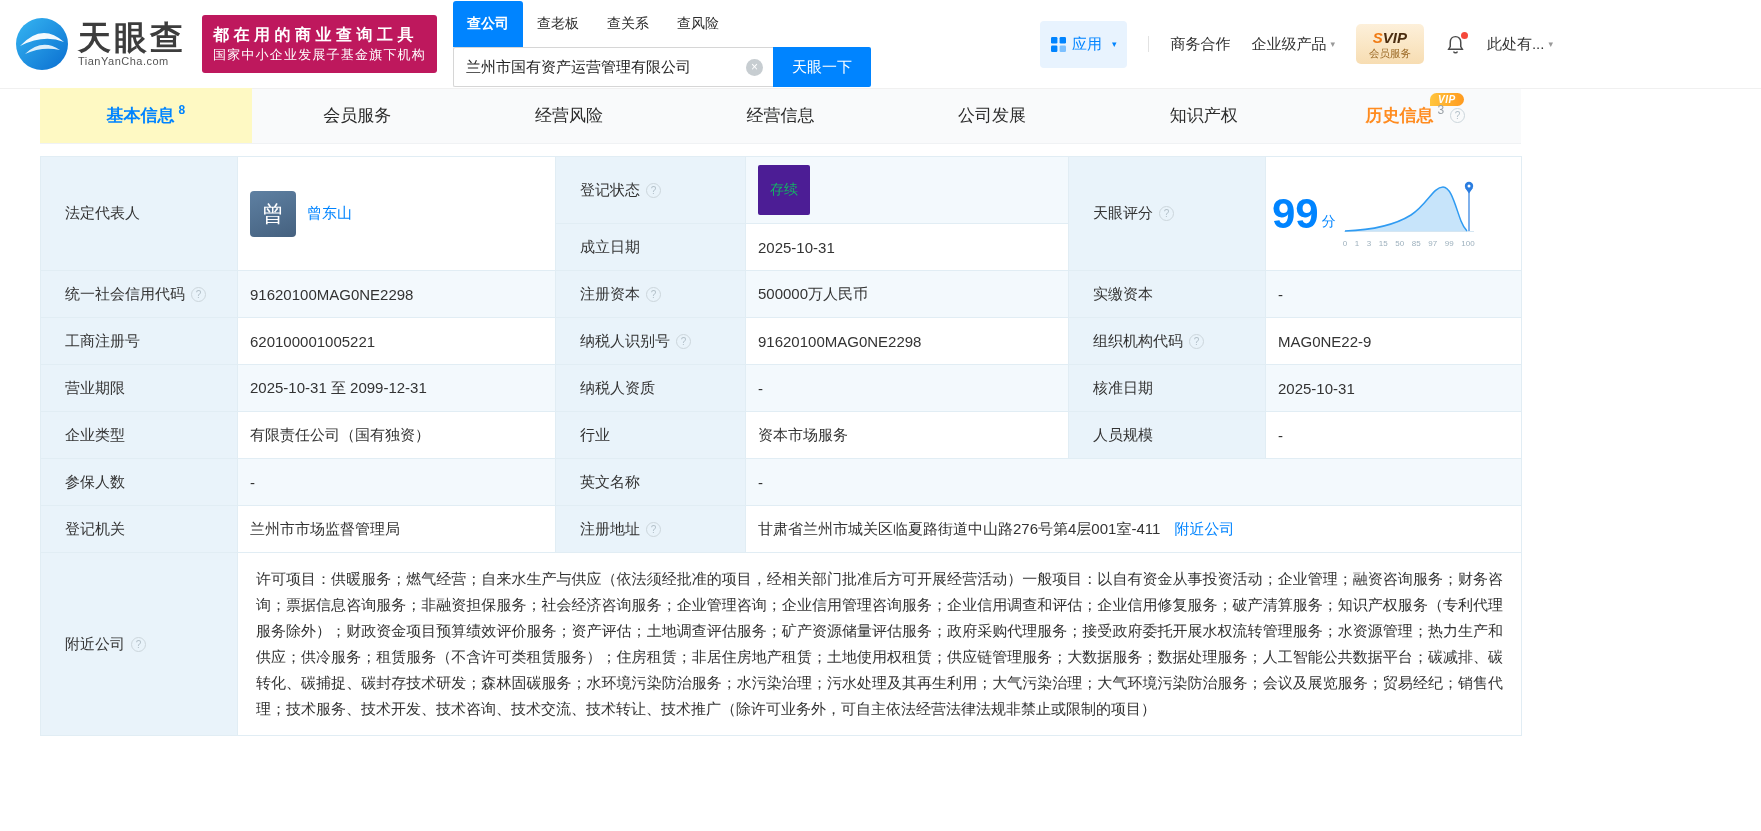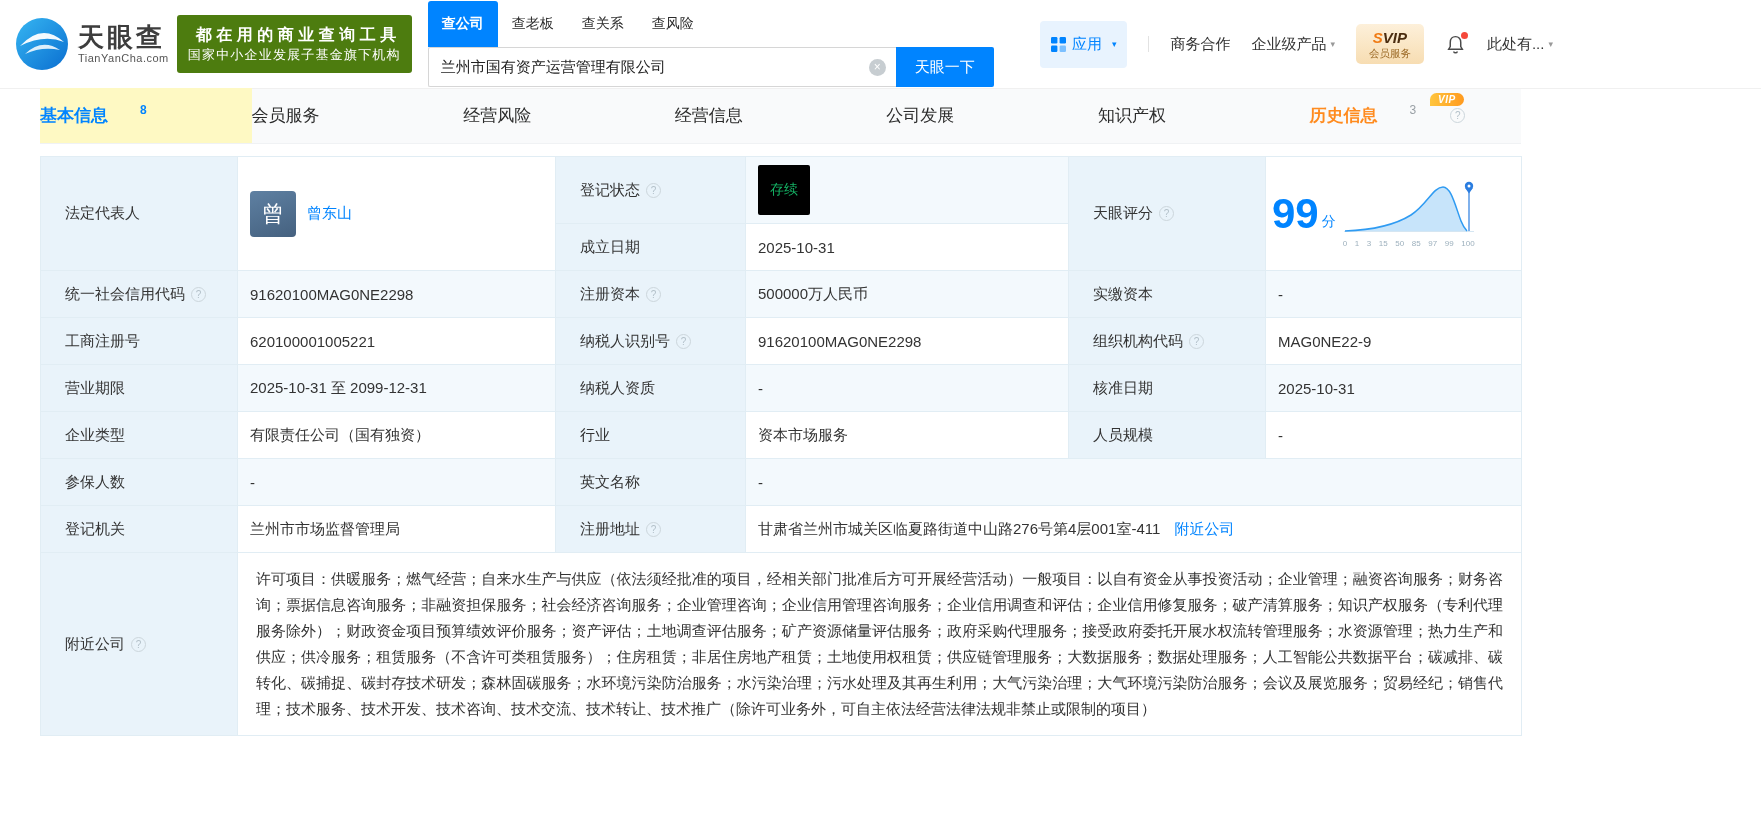--- a/index.html
+++ b/index.html
@@ -8,33 +8,33 @@
     width:1761px; height:831px; overflow:hidden;
     font-family:"Liberation Sans","DejaVu Sans",sans-serif;
     color:#333; font-size:15px;
   }
   a { text-decoration:none; cursor:pointer; }
 
   
   .topbar { height:88px; display:flex; align-items:center; padding-left:14px; padding-right:208px;
             box-shadow:0 1px 0 #f0f0f0; position:relative; background:#fff; }
   .logo { display:flex; align-items:center; gap:8px; cursor:pointer; }
-  .logo-text .brand { font-size:26px; font-weight:bold; color:#3d3d3d; letter-spacing:3px; line-height:1.05; }
+  .logo-text .brand { font-size:33px; font-weight:bold; color:#3d3d3d; letter-spacing:3px; line-height:1.05; }
   .logo-text .domain { font-size:11px; color:#555; letter-spacing:0.5px; }
 
-  .promo { margin-left:8px; background:#4d7c0f; color:#fff; padding:8px 11px; border-radius:3px;text-align:right; }
+  .promo { margin-left:16px; background:#be185d; color:#fff; padding:8px 11px; border-radius:3px; }
   .promo .l1 { font-size:16px; font-weight:bold; letter-spacing:4.5px; line-height:1.45; white-space:nowrap; }
   .promo .l2 { font-size:13px; letter-spacing:1.2px; line-height:1.45; white-space:nowrap; }
 
   .search-area { margin-left:16px; }
   .search-tabs { display:flex; }
   .search-tab { font-size:14px; color:#2b2b2b; padding:14px 14px; cursor:pointer; border-radius:3px 3px 0 0; }
   .search-tab.active { background:#0084ff; color:#fff; font-weight:bold; }
   .search-row { display:flex; }
-  .search-box { position:relative; width:468px; height:40px; border:1px solid #d6d6d6; border-right:none;
+  .search-box { position:relative; width:320px; height:40px; border:1px solid #d6d6d6; border-right:none;
                 border-radius:2px 0 0 2px; display:flex; align-items:center; background:#fff; }
   .search-box input { border:none; outline:none; width:100%; height:100%; padding:0 38px 0 12px;
                       font-size:15px; color:#222; font-family:inherit; background:transparent; }
   .clear-btn { position:absolute; right:10px; width:17px; height:17px; border-radius:50%; background:#c7cdd1;
                color:#fff; font-size:12px; line-height:17px; text-align:center; cursor:pointer; }
   .search-btn { width:98px; height:40px; background:#0084ff; color:#fff; border:none; font-size:15px;
                 font-family:inherit; border-radius:0 2px 2px 0; cursor:pointer; }
 
   .nav-right { margin-left:auto; display:flex; align-items:center; gap:21px; white-space:nowrap; }
   .apps-pill { display:flex; align-items:center; gap:6px; background:#e8f3fe; color:#0084ff; font-size:15px;
@@ -47,22 +47,22 @@
           text-align:center; cursor:pointer; line-height:1.15; }
   .svip .t { font-size:15px; font-weight:800; font-style:italic; color:#4a2c10; }
   .svip .t::first-letter { color:#f07a13; }
   .svip .b { font-size:10.5px; color:#9c6a26; }
   .bell-wrap { position:relative; cursor:pointer; display:flex; }
   .red-dot { position:absolute; top:-2px; right:-2px; width:7px; height:7px; border-radius:50%; background:#f5483b; }
 
   
   .page-tabs { width:1481px; margin:0 0 0 40px; height:56px; display:flex; background:#f9fafb;
                border-bottom:1px solid #f0f2f4; }
-  .ptab { flex:1; display:flex; align-items:center; font-size:17px; color:#2b2b2b;
-          cursor:pointer; position:relative;gap:28px; }
+  .ptab { flex:1; display:flex; align-items:center; justify-content:center; font-size:17px; color:#2b2b2b;
+          cursor:pointer; position:relative; }
   .ptab.active { background:#fef9c3; color:#0084ff; font-weight:bold; }
   .ptab.history { color:#ff8b1f; font-weight:bold; }
   .cnt { font-size:12px; margin-left:4px; position:relative; top:-6px; font-weight:normal; }
   .ptab.active .cnt { color:#0084ff; font-weight:bold; }
   .ptab.history .cnt { color:#9aa0a6; }
   .vip-tag { position:absolute; top:5px; left:57%; background:linear-gradient(90deg,#ffc53e,#ff9a1f);
              color:#fff; font-size:10px; font-style:italic; font-weight:bold; padding:1px 8px;
              border-radius:7px 7px 7px 0; letter-spacing:0.5px; }
   .qicon { display:inline-block; width:15px; height:15px; border-radius:50%; border:1px solid #ccd6dc;
            color:#b3c0c9; font-size:10px; line-height:13px; text-align:center; margin-left:6px;
@@ -73,21 +73,21 @@
   .info-table td { border:1px solid #e1edf4; font-size:15px; color:#333; height:47px; padding:8px 12px;
                    vertical-align:middle; word-break:break-all; }
   td.label { background:#e9f3fa; padding-left:24px; color:#333; white-space:nowrap; overflow:hidden; }
   tr.tint td.value { background:#f3f9fd; }
   tr.white td.value { background:#fff; }
   td.value.vwhite { background:#fff !important; }
   .link { color:#0084ff; }
   .rep { display:flex; align-items:center; gap:11px; }
   .avatar { width:46px; height:46px; border-radius:4px; background:linear-gradient(160deg,#5e80a2,#45617f);
             color:#fff; font-size:22px; display:flex; align-items:center; justify-content:center; cursor:pointer; }
-  .badge-green { display:inline-block; background:#000000; color:#14b264; font-size:14px; padding:16px 12px;
+  .badge-green { display:inline-block; background:#4c1d95; color:#14b264; font-size:14px; padding:16px 12px;
                  border-radius:2px; }
   .score-cell { padding:12px 6px !important; }
   .score-wrap { display:flex; align-items:center; gap:7px; }
   .score-num { display:flex; align-items:flex-end; }
   .score-num .n { font-size:42px; font-weight:bold; color:#0084ff; line-height:1; }
   .score-num .u { font-size:14px; color:#0084ff; margin:0 0 4px 3px; }
   .score-chart { width:134px; }
   .axis { width:132px; display:flex; justify-content:space-between; font-size:8px; color:#9db0bd; margin-top:1px; }
   .addr-link { color:#0084ff; margin-left:10px; white-space:nowrap; }
   .scope-cell { line-height:26px; padding:13px 18px !important; text-align:justify; }

